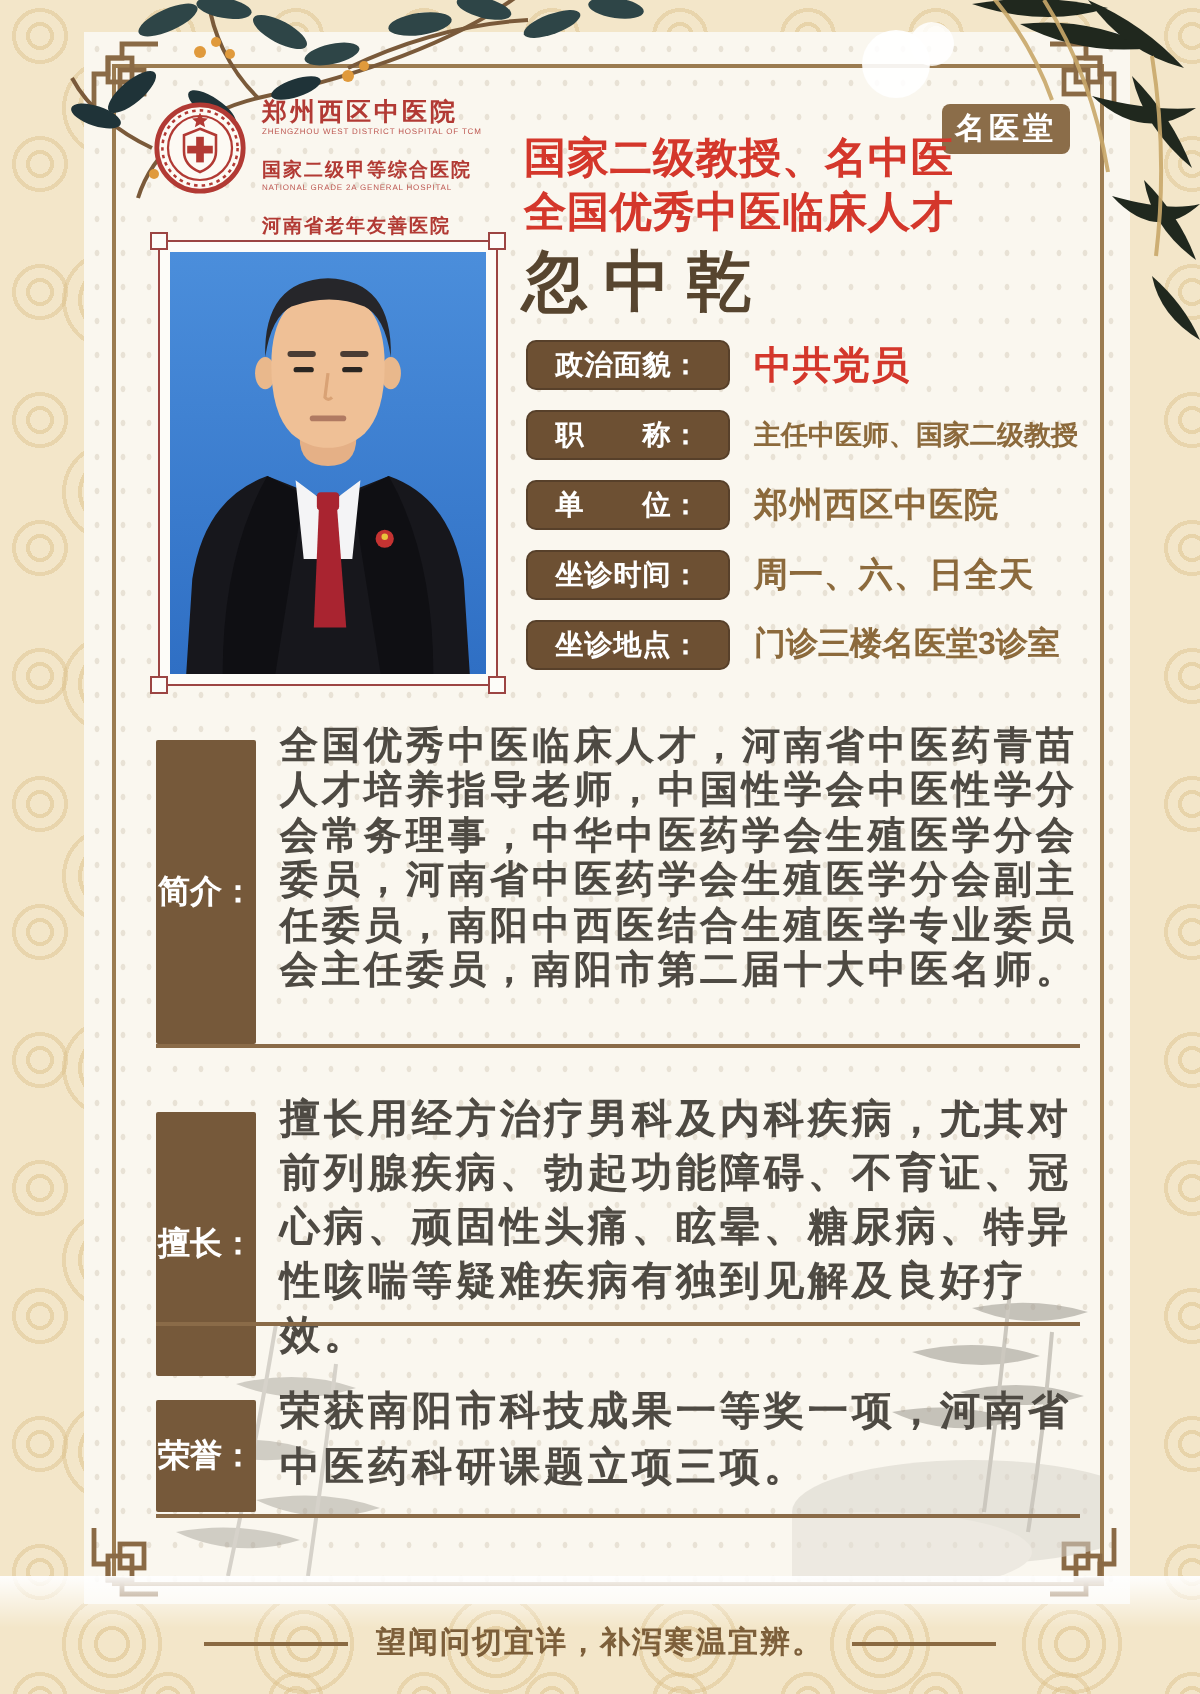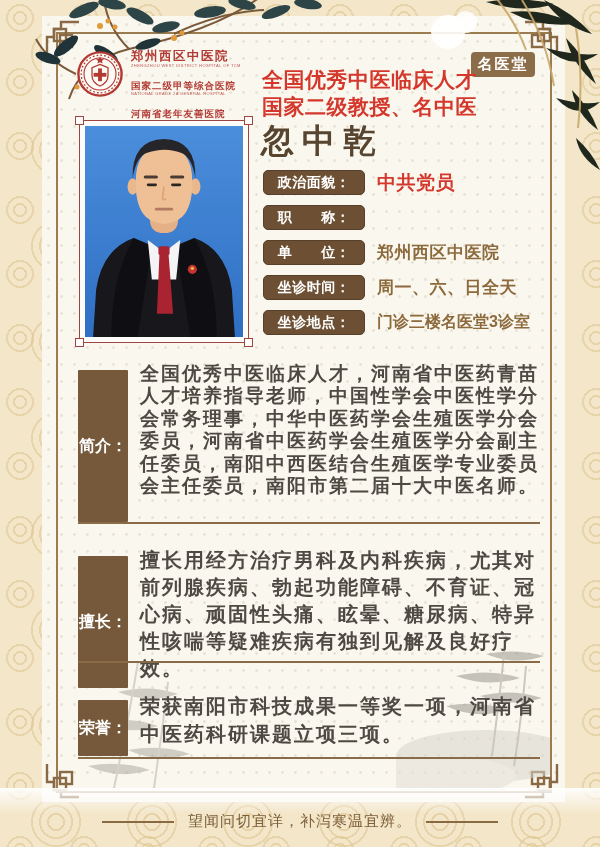--- a/index.html
+++ b/index.html
@@ -70,21 +70,21 @@
   .sec-honor{top:693px;height:68px;}
   .sec-honor .sec-label{top:7px;height:56px;}
   .sec-honor .sec-text{font-size:20px;line-height:27.5px;letter-spacing:2px;}
   .sec-honor .sec-line{top:64px;}
   
   .deco{position:absolute;pointer-events:none;}
   .fade-band{position:absolute;left:0;top:788px;width:600px;height:26px;
     background:linear-gradient(rgba(255,255,255,.95), rgba(255,255,255,0));}
   .footer{position:absolute;left:0;top:812px;width:600px;display:flex;align-items:center;justify-content:center;}
   .footer .dash{width:72px;height:2px;background:#8a6a42;}
-  .footer-motto{margin:0 14px;color:#7d5f3a;font-size:15px;font-weight:normal;letter-spacing:1px;}
+  .footer-motto{margin:0 14px;color:#7d5f3a;font-size:15px;font-weight:bold;letter-spacing:1px;}
 </style>
 </head>
 <body>
 
 <div class="poster">
 
   <div class="panel"></div>
   <div class="frame"></div>
 
   <svg class="knot tl" viewBox="0 0 40 40">
@@ -213,22 +213,22 @@
       <div class="logo-zh-2">国家二级甲等综合医院</div>
       <div class="logo-en">NATIONAL GRADE 2A GENERAL HOSPITAL</div>
       <div class="logo-zh-2">河南省老年友善医院</div>
       <div class="logo-en">HENAN ELDERLY FRIENDLY HOSPITAL</div>
     </div>
   </div>
 
   <div class="badge">名医堂</div>
 
   <div class="titles">
+    <div>国家二级教授、名中医</div>
     <div>全国优秀中医临床人才</div>
-    <div>国家二级教授、名中医</div>
   </div>
   <div class="doctor-name">忽中乾</div>
 
   <div class="photo-frame">
     <span class="pf-knot a"></span>
     <span class="pf-knot b"></span>
     <span class="pf-knot c"></span>
     <span class="pf-knot d"></span>
     <svg class="photo" viewBox="0 0 156 209" preserveAspectRatio="none">
       <defs>
@@ -260,20 +260,21 @@
     </svg>
   </div>
 
   <div class="info">
     <div class="info-row">
       <div class="info-label">政治面貌：</div>
       <div class="info-value">中共党员</div>
     </div>
     <div class="info-row">
       <div class="info-label">职　　称：</div>
+      <div class="info-value">主任中医师、国家二级教授</div>
     </div>
     <div class="info-row">
       <div class="info-label">单　　位：</div>
       <div class="info-value">郑州西区中医院</div>
     </div>
     <div class="info-row">
       <div class="info-label">坐诊时间：</div>
       <div class="info-value">周一、六、日全天</div>
     </div>
     <div class="info-row">

